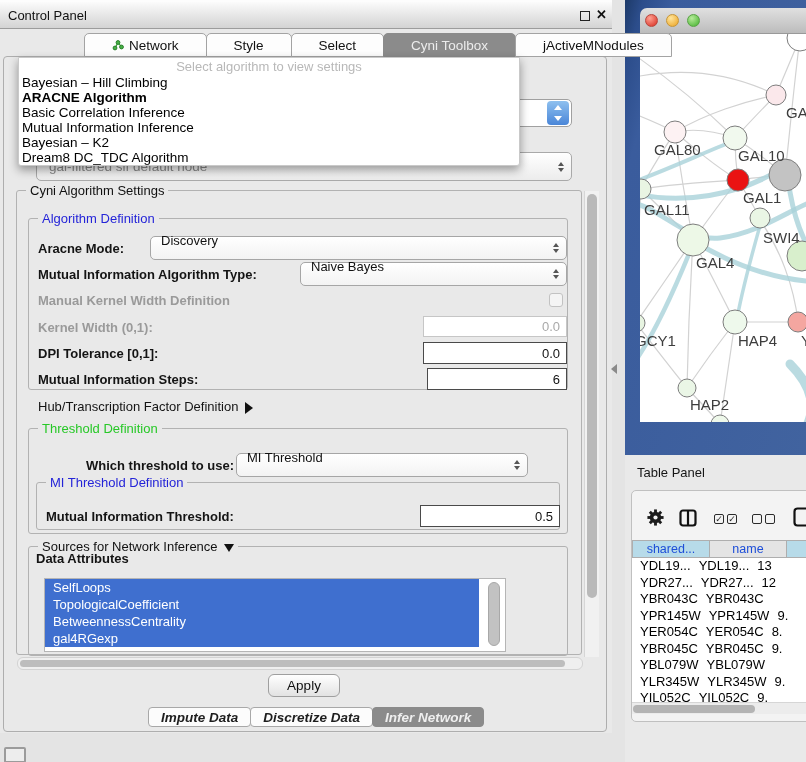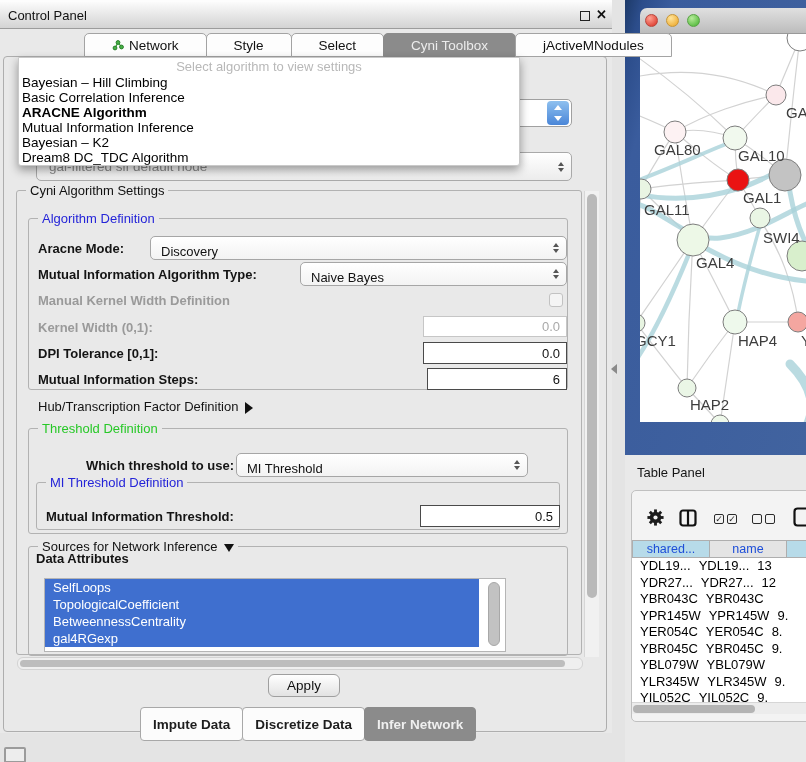--- a/index.html
+++ b/index.html
@@ -59,22 +59,22 @@
   #grpAlg    { left:28px; top:218px; width:540px; height:172px; }
   #grpThresh { left:28px; top:428px; width:540px; height:106px; }
   #grpMi     { left:36px; top:482px; width:524px; height:48px; }
   #grpSrc    { left:28px; top:546px; width:540px; height:110px; }
 
   .lbl { position:absolute; font-size:13px; color:#141414; white-space:nowrap; z-index:2; }
   .lbl.b { font-weight:bold; }
   .lbl.dis { color:#9a9a9a; font-weight:bold; }
 
   .combo { position:absolute; background:linear-gradient(#ffffff,#f3f3f3); border:1px solid #a6a6a6;
-      border-radius:5px; font-size:13px; color:#111; display:flex; align-items:flex-end;
-      padding:0 22px 0 10px; z-index:2; }
+      border-radius:5px; font-size:13px; color:#111; display:flex; align-items:center;
+      padding:0 22px 16px 10px; z-index:2; }
   .spinner { position:absolute; right:7px; top:50%; transform:translateY(-50%);
       display:flex; flex-direction:column; gap:2px; }
   .spinner .up { width:0; height:0; border-left:3.5px solid transparent; border-right:3.5px solid transparent; border-bottom:4.5px solid #555; }
   .spinner .dn { width:0; height:0; border-left:3.5px solid transparent; border-right:3.5px solid transparent; border-top:4.5px solid #555; }
 
   .field { position:absolute; background:#fff; border:1px solid #4a4a4a; font-size:13px; color:#111;
       display:flex; align-items:center; justify-content:flex-end; padding:0 6px; z-index:2; }
   .field.dis { border-color:#c6c6c6; color:#a9a9a9; }
 
   #kernelCheck { left:549px; top:293px; width:14px; height:14px; border:1px solid #c2c2c2;
@@ -99,21 +99,21 @@
       border:1px solid #d3d3d3; border-radius:6px; z-index:4; }
   #hScrollThumb { left:2px; top:2px; width:545px; height:7px; background:#bdbdbd; border-radius:4px; position:absolute; }
   #vScrollTrack { left:584px; top:191px; width:15px; height:466px; background:#f1f1f1;
       border-left:1px solid #d6d6d6; z-index:4; }
   #vScrollThumb { left:2px; top:3px; width:10px; height:404px; background:#b9b9b9; border-radius:5px; position:absolute; }
 
   #applyBtn { left:268px; top:674px; width:72px; height:23px; border:1px solid #9f9f9f;
       border-radius:6px; background:linear-gradient(#ffffff,#e2e2e2); font-size:13.5px; color:#111;
       display:flex; align-items:center; justify-content:center; }
 
-  #bottomTabs { left:140px; top:707px; height:34px; display:flex; z-index:5; }
+  #bottomTabs { left:148px; top:707px; height:20px; display:flex; z-index:5;font-style:italic; }
   .btab { background:#fcfcfc; border:1px solid #a8a8a8; margin-right:-1px; border-radius:4px;
       padding:0 12px; font-size:13.5px; font-weight:bold; color:#1e1e1e;
       display:flex; align-items:center; }
   .btab.sel { background:#8b8b8b; border-color:#8b8b8b; color:#efefef; }
 
   #floatChip { left:4px; top:747px; width:22px; height:16px; border:2px solid #9b9b9b;
       background:#ededed; border-radius:2px; }
 
   #dividerArrow { left:611px; top:364px; width:0; height:0; border-top:5px solid transparent;
       border-bottom:5px solid transparent; border-right:6px solid #8a8a8a; }
@@ -302,22 +302,22 @@
     <span class="spinner">
         <span class="up"></span>
         <span class="dn"></span>
       </span>
   </div>
 
   <div class="abs" id="algoPopup">
     <div id="popupTitle">Select algorithm to view settings</div>
     <div id="popupItems">
         <div class="popup-item">Bayesian – Hill Climbing</div>
+        <div class="popup-item bold">ARACNE Algorithm</div>
         <div class="popup-item">Basic Correlation Inference</div>
-        <div class="popup-item bold">ARACNE Algorithm</div>
         <div class="popup-item">Mutual Information Inference</div>
         <div class="popup-item">Bayesian – K2</div>
         <div class="popup-item">Dream8 DC_TDC Algorithm</div>
       </div>
   </div>
 
   <div class="abs" id="desk"></div>
   <div class="abs" id="netTitlebar">
     <span class="light" id="lightRed"></span>
     <span class="light" id="lightYellow"></span>

